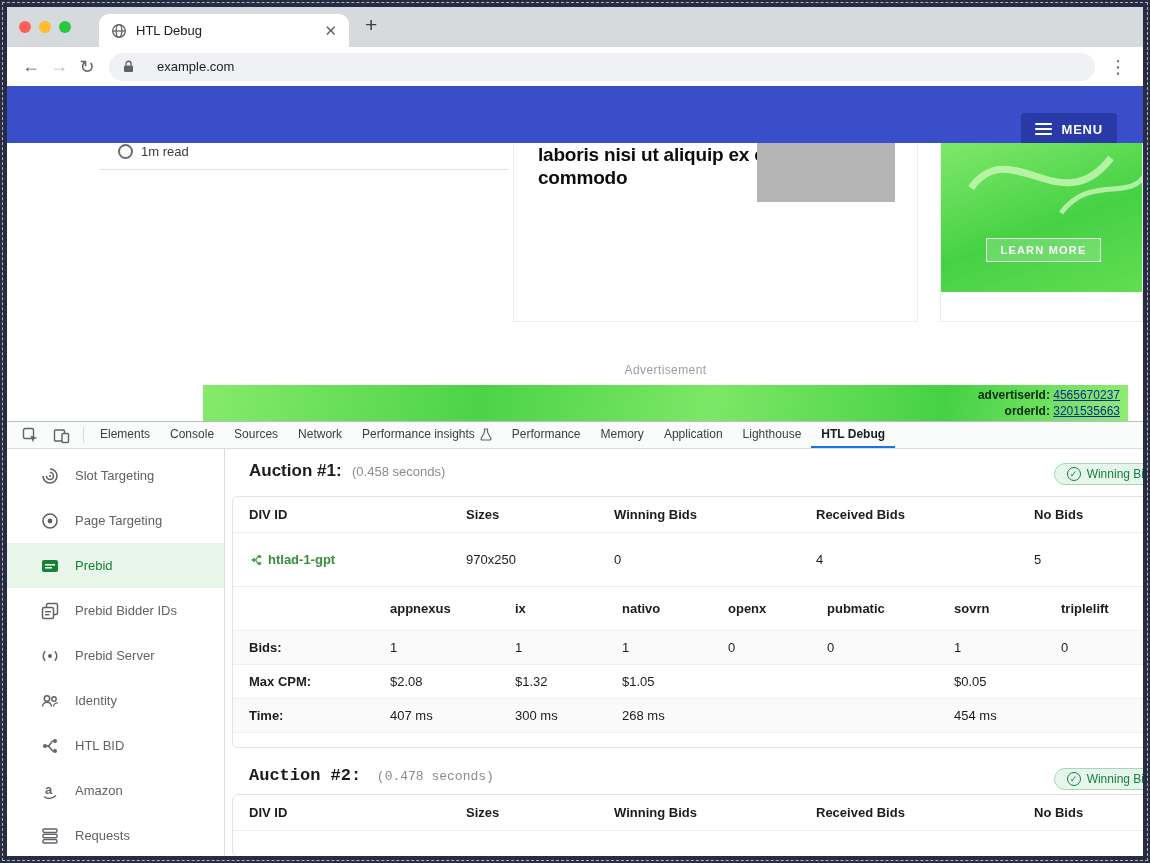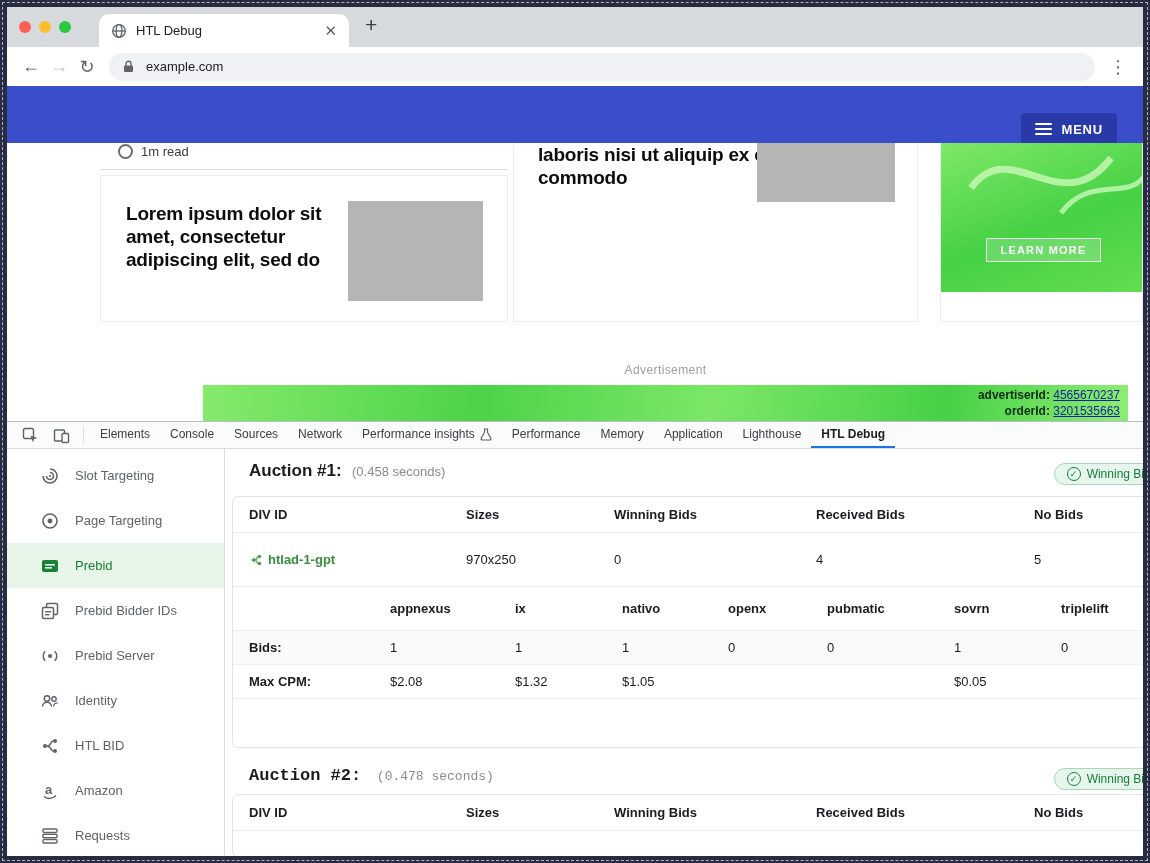--- a/index.html
+++ b/index.html
@@ -15,21 +15,21 @@
   .dot.r{background:#ff5f57}.dot.y{background:#febc2e}.dot.g{background:#2ac840}
   .tab { position:absolute; left:92px; top:7px; width:250px; height:33px; background:#fff; border-radius:10px 10px 0 0; display:flex; align-items:center; gap:9px; padding:0 12px; }
   .tab-title { flex:1; font-size:13px; color:#202124; }
   .tab-close { color:#5f6368; font-size:15px; cursor:default; }
   .newtab { position:absolute; left:358px; top:6px; font-size:21px; color:#3c4043; }
 
   
   .toolbar { height:39px; background:#fff; display:flex; align-items:center; padding:0 10px; }
   .navbtn { width:28px; text-align:center; font-size:18px; color:#5f6368; }
   .navbtn.disabled { color:#bdc1c6; }
-  .addressbar { flex:1; height:28px; margin:0 8px; background:#eff1f4; border-radius:14px; display:flex; align-items:center; gap:12px; padding:0 14px; font-size:13px; color:#202124; }
+  .addressbar { flex:1; height:28px; margin:0 8px; background:#eff1f4; border-radius:14px; display:flex; align-items:center; gap:23px; padding:0 14px; font-size:13px; color:#202124; }
   .kebab { font-size:18px; color:#5f6368; padding:0 6px; }
 
   
   .siteheader { position:relative; height:57px; background:#3b4ec9; }
   .menu-btn { position:absolute; right:26px; top:27px; height:32px; background:#2a39a8; border:none; border-radius:4px; color:#fff; display:flex; align-items:center; gap:10px; padding:0 14px; font-weight:bold; font-size:13px; letter-spacing:.8px; font-family:"Liberation Sans",sans-serif; }
   .hamburger span { display:block; width:17px; height:2px; background:#fff; margin:3px 0; border-radius:1px; }
 
   
   .pagebody { position:relative; height:278px; background:#fff; }
   .read-frag { position:absolute; left:111px; top:1px; display:flex; align-items:center; gap:8px; color:#3c3c3c; font-size:13px; }
@@ -136,24 +136,20 @@
       </button>
     </div>
 
     <div class="pagebody">
       <div class="read-frag">
         <span class="frag-circle"></span>
         <span>1m read</span>
       </div>
       <div class="frag-line"></div>
 
-      <div class="card card1">
-        <div class="headline h1pos">Lorem ipsum dolor sit amet, consectetur adipiscing elit, sed do</div>
-        <div class="imgph img1"></div>
-      </div>
 
       <div class="card card2">
         <div class="headline h2pos">laboris nisi ut aliquip ex ea commodo</div>
         <div class="imgph img2"></div>
       </div>
 
       <div class="card card3">
         <div class="ad-green">
           <svg width="203" height="149" viewBox="0 0 203 149" style="position:absolute;left:0;top:0;">
             <path d="M30 45 C70 -10 120 80 170 15" fill="none" stroke="#c9f9b5" stroke-width="7" opacity=".8"></path>
@@ -346,20 +342,30 @@
             <div class="sub-grid sub-row">
               <span class="row-label">Max CPM:</span>
               <span>$2.08</span>
               <span>$1.32</span>
               <span>$1.05</span>
               <span></span>
               <span></span>
               <span>$0.05</span>
               <span></span>
             </div>
+            <div class="sub-grid sub-row stripe">
+              <span class="row-label">Time:</span>
+              <span>407 ms</span>
+              <span>300 ms</span>
+              <span>268 ms</span>
+              <span></span>
+              <span></span>
+              <span>454 ms</span>
+              <span></span>
+            </div>
           </div>
 
           <div class="auction-header a2h">
             <span class="auction-title">Auction #2:</span>
             <span class="auction-duration">(0.478 seconds)</span>
           </div>
           <div class="badge b2">
             <span class="badge-check">✓</span>
             <span>Winning Bids: 0</span>
           </div>

